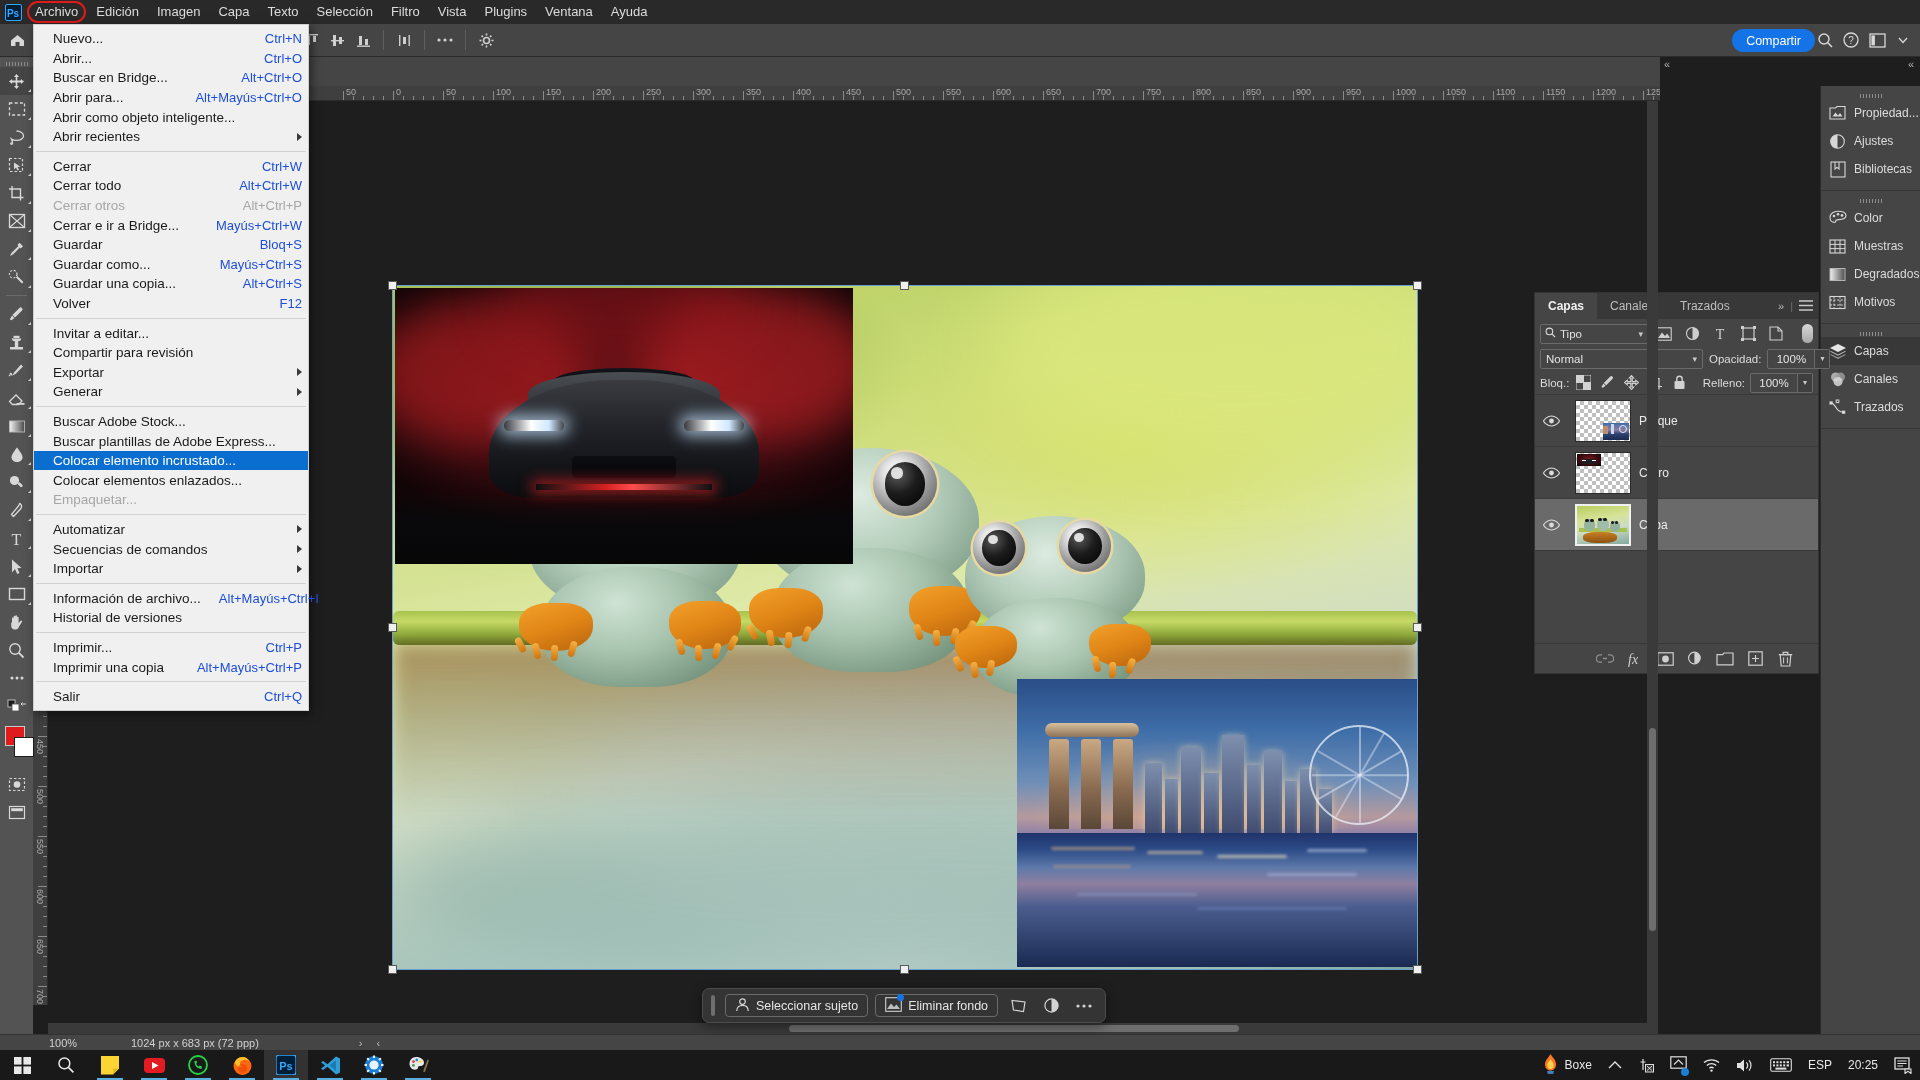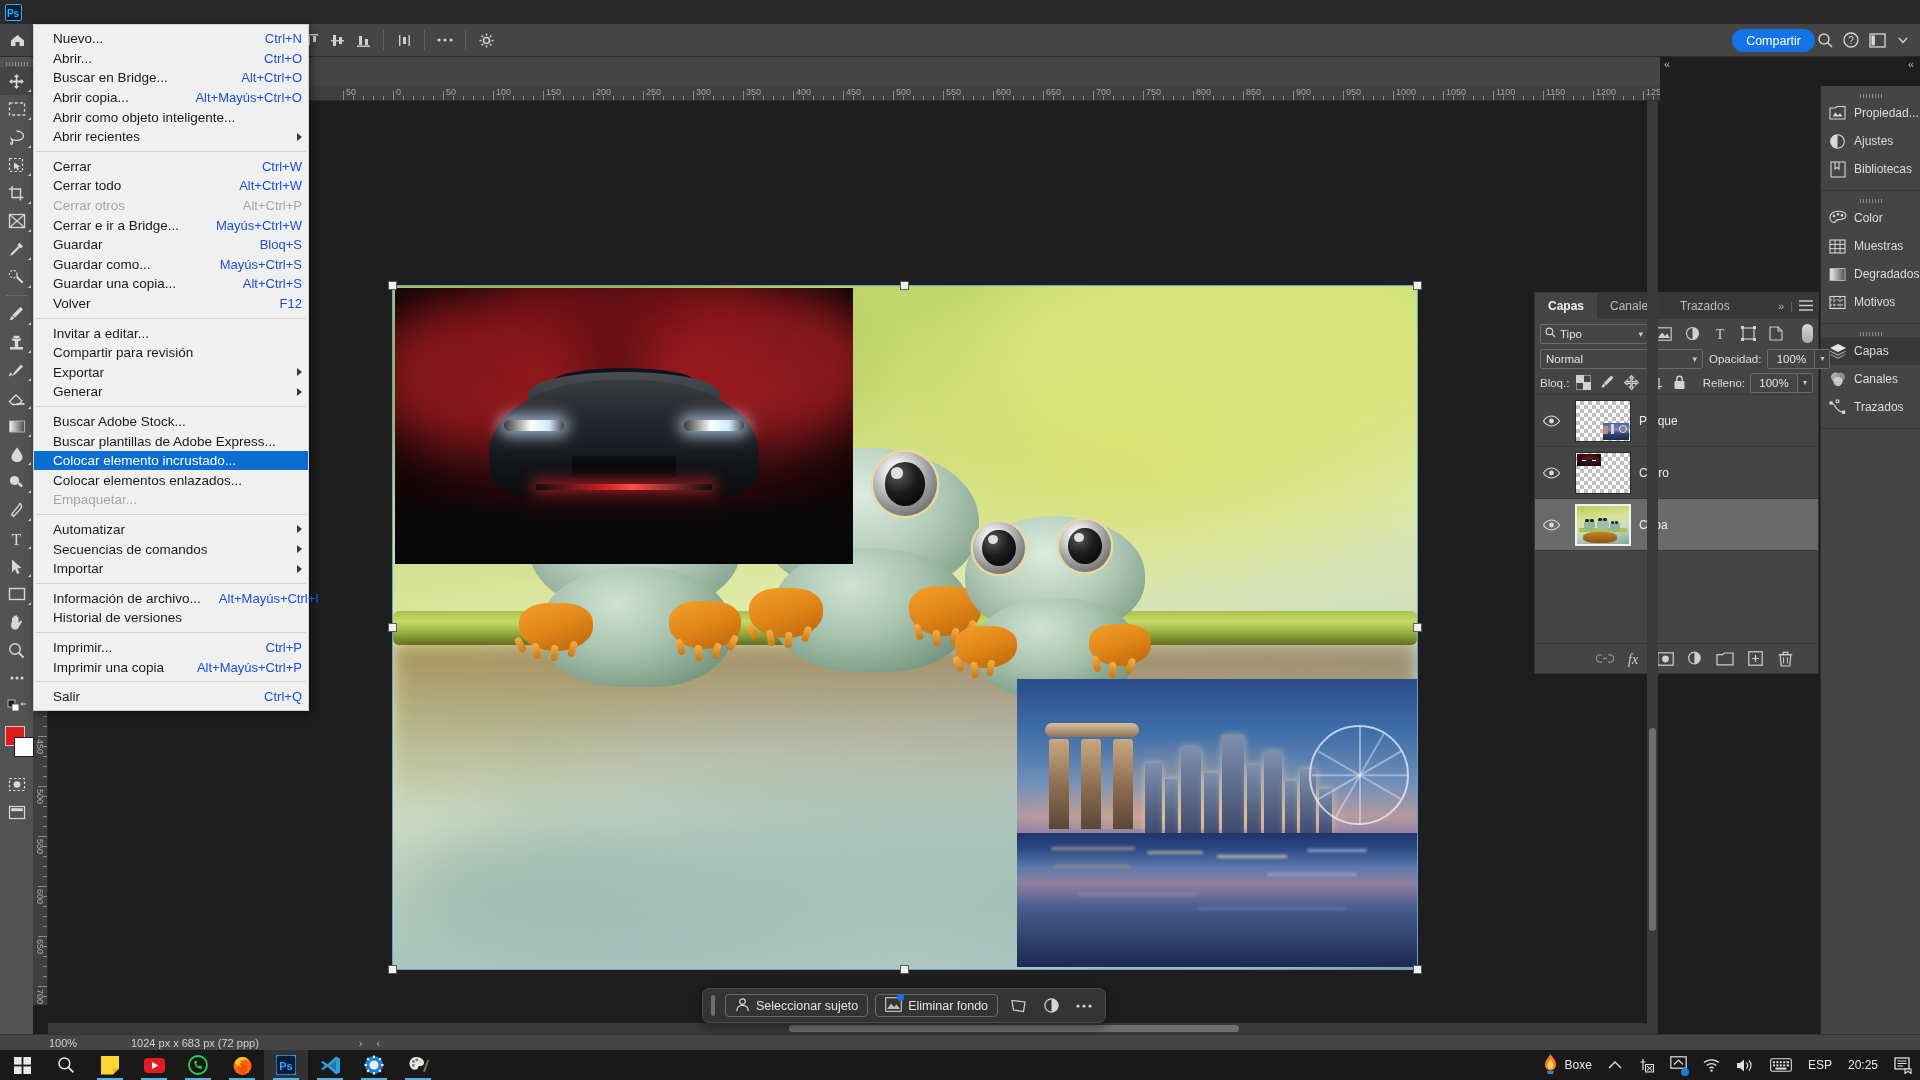--- a/index.html
+++ b/index.html
@@ -417,20 +417,33 @@
   .dd-sep { height:1px; background:#d2d2d2; margin:4.5px 2px; }
 </style>
 </head>
 <body>
 
 <div id="app">
 
   <div class="menubar">
     <div class="ps-logo">
       <span>Ps</span>
+    </div>
+    <div class="menubar-items">
+      <div class="menu-item active-highlight">Archivo</div>
+      <div class="menu-item">Edición</div>
+      <div class="menu-item">Imagen</div>
+      <div class="menu-item">Capa</div>
+      <div class="menu-item">Texto</div>
+      <div class="menu-item">Selección</div>
+      <div class="menu-item">Filtro</div>
+      <div class="menu-item">Vista</div>
+      <div class="menu-item">Plugins</div>
+      <div class="menu-item">Ventana</div>
+      <div class="menu-item">Ayuda</div>
     </div>
   </div>
 
   <div class="optionsbar">
     <div class="ob-icon" style="margin-left:4px">
       <svg width="17" height="17" viewBox="0 0 17 17">
           <path d="M2 8.5 L8.5 3 L15 8.5 V14 H10.5 V10 H6.5 V14 H2 Z" fill="#d8d8d8"></path>
         </svg>
     </div>
     <div class="ob-sep"></div>
@@ -1675,21 +1688,21 @@
       </div>
       <div class="dd-item">
         <span class="dd-label">Abrir...</span>
         <span class="dd-sc">Ctrl+O</span>
       </div>
       <div class="dd-item">
         <span class="dd-label">Buscar en Bridge...</span>
         <span class="dd-sc">Alt+Ctrl+O</span>
       </div>
       <div class="dd-item">
-        <span class="dd-label">Abrir copia...</span>
+        <span class="dd-label">Abrir para...</span>
         <span class="dd-sc">Alt+Mayús+Ctrl+O</span>
       </div>
       <div class="dd-item">
         <span class="dd-label">Abrir como objeto inteligente...</span>
       </div>
       <div class="dd-item">
         <span class="dd-label">Abrir recientes</span>
         <span class="dd-arrow"></span>
       </div>
       <div class="dd-sep"></div>

